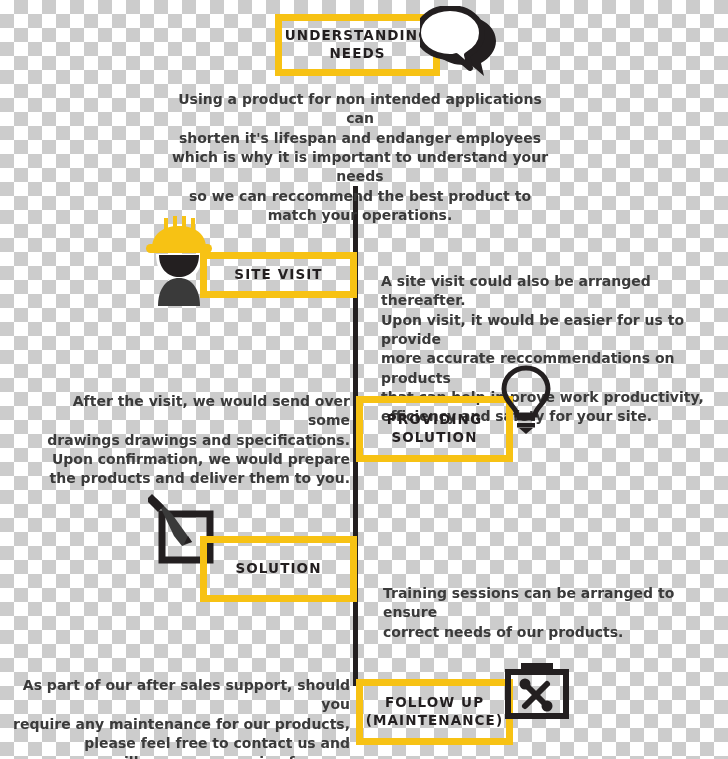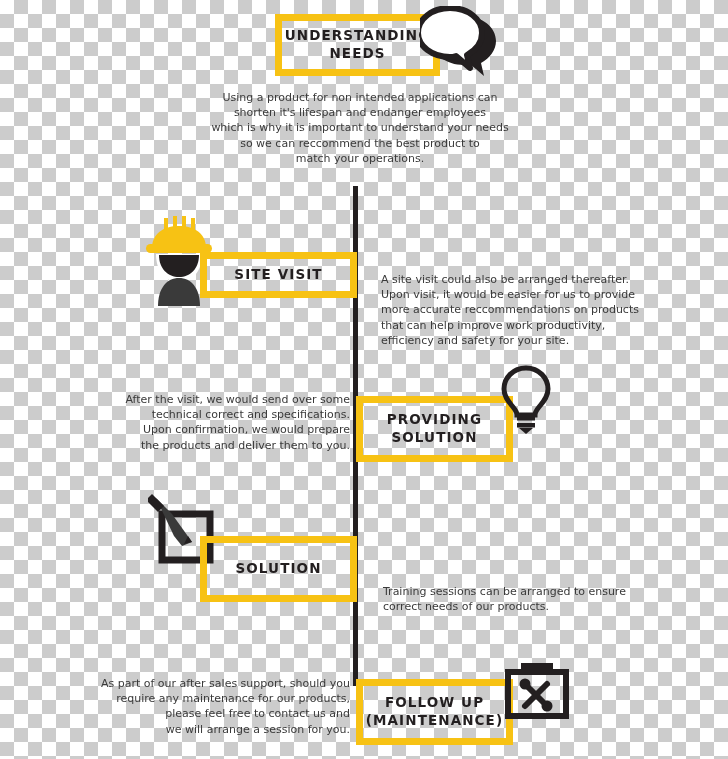--- a/index.html
+++ b/index.html
@@ -38,23 +38,24 @@
     color:#231f20;
     font-weight:bold;
     letter-spacing:1.1px;
     line-height:1.32;
     font-size:13.5px;
   }
 
   .para{
     position:absolute;
     color:#3a3a3a;
-    font-size:11px;
+    font-size:14px;
     line-height:1.38;
     white-space:pre-line;
+    font-weight:bold;
   }
   .para.center{text-align:center;}
   .para.left{text-align:left;margin-top:31px;}
   .para.right{text-align:right;}
 
   .icon{position:absolute;}
   .icon svg{display:block;}
 </style>
 </head>
 <body>
@@ -108,21 +109,21 @@
   </div>
   <div class="icon" style="left:496px;top:364px;width:60px;height:70px;">
     <svg width="60" height="70" viewBox="0 0 60 70">
       <path d="M30 4 C17 4 8 14 8 25 C8 33 13 38 17 43 C19.5 46 21 48 21 51 L39 51 C39 48 40.5 46 43 43 C47 38 52 33 52 25 C52 14 43 4 30 4 Z" fill="none" stroke="#231f20" stroke-width="5"></path>
       <rect x="21" y="52" width="18" height="4.5" fill="#231f20"></rect>
       <rect x="21" y="59" width="18" height="4.5" fill="#231f20"></rect>
       <path d="M23 64 L37 64 L30 70 Z" fill="#231f20"></path>
     </svg>
   </div>
   <div class="para right" style="left:38px;top:392px;width:312px;">After the visit, we would send over some
-technical correct and specifications.
+drawings drawings and specifications.
 Upon confirmation, we would prepare
 the products and deliver them to you.</div>
 
   <div class="icon" style="left:148px;top:492px;width:84px;height:84px;">
     <svg width="84" height="84" viewBox="0 0 84 84">
       <path d="M14 68 L14 22 L62 22 L62 68 Z" fill="none" stroke="#231f20" stroke-width="7"></path>
       <path d="M8 6 L24 22 L44 50 L34 54 L26 44 Z" fill="#3a3a3a"></path>
       <path d="M4 2 L16 14 L10 20 L-2 8 Z" fill="#231f20"></path>
       <path d="M36 52 L44 50 L40 44 Z" fill="#231f20"></path>
     </svg>

